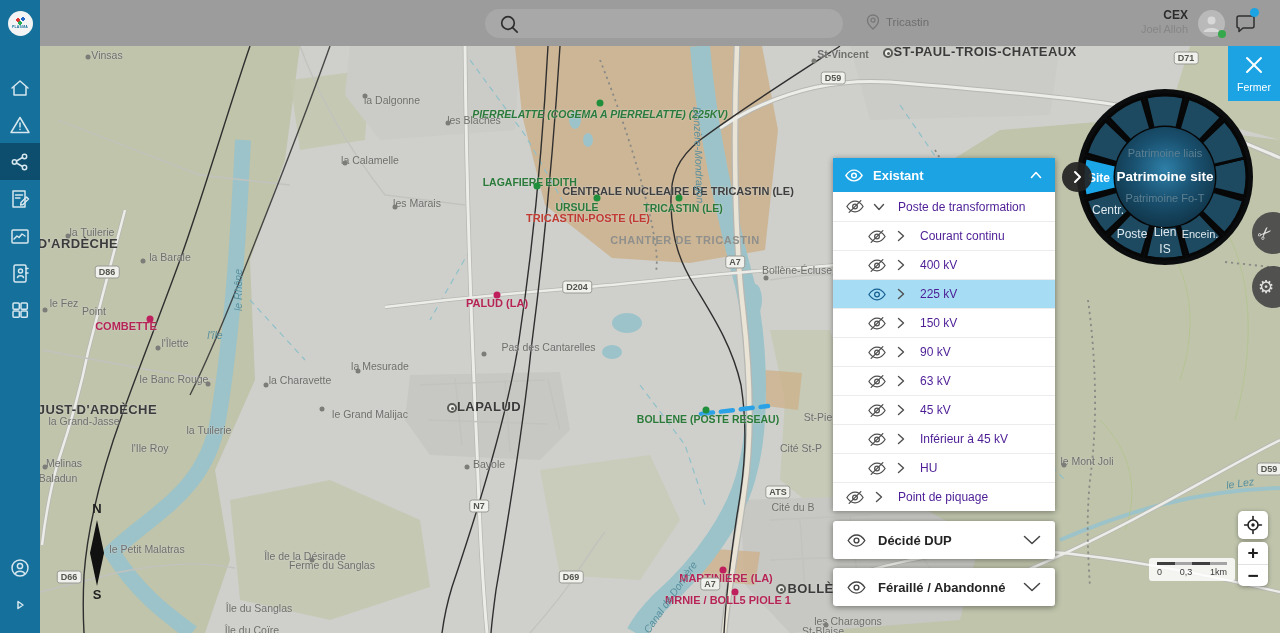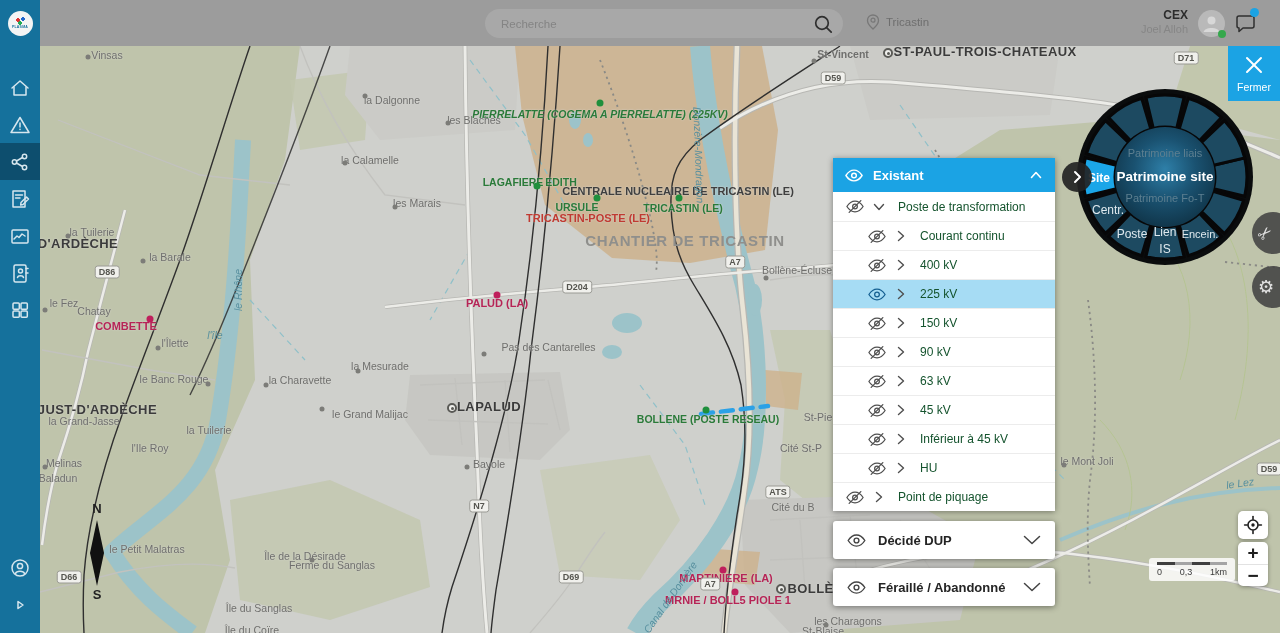--- a/index.html
+++ b/index.html
@@ -8,21 +8,21 @@
 
   
   #map-svg{position:absolute;left:0;top:0;z-index:1;}
   #map-anno{position:absolute;left:0;top:0;width:1280px;height:633px;z-index:2;pointer-events:none;}
   .ml{position:absolute;transform:translate(-50%,-50%);white-space:nowrap;}
   .town{font-size:13px;font-weight:bold;color:#3b3b3b;letter-spacing:.4px;text-shadow:0 0 2px #d8d8d4;}
   .sub{font-size:10.5px;font-weight:bold;color:#2a7a39;text-shadow:0 0 2px #d8d8d4;}
   .subdark{font-size:11px;font-weight:bold;color:#3f3f3f;text-shadow:0 0 2px #d8d8d4;}
   .subred{font-size:11px;font-weight:bold;color:#c03a31;text-shadow:0 0 2px #d8d8d4;}
   .asset{font-size:11px;font-weight:bold;color:#b62456;text-shadow:0 0 2px #d8d8d4;}
-  .area{font-size:15px;font-weight:bold;color:#8f8f8c;letter-spacing:.6px;}
+  .area{font-size:11px;font-weight:bold;color:#8f8f8c;letter-spacing:.6px;}
   .place{font-size:10.5px;color:#6f6f6d;text-shadow:0 0 2px #d8d8d4;}
   .water{font-size:10.5px;font-style:italic;color:#58909f;}
   .badge{font-size:9px;font-weight:bold;color:#55554f;background:#f0f0ec;border:1px solid #9a9a94;border-radius:3px;padding:0 3px;line-height:11px;}
   .dot{position:absolute;border-radius:50%;transform:translate(-50%,-50%);}
   .dot.g{width:7px;height:7px;background:#1f8f3c;}
   .dot.a{width:7px;height:7px;background:#bf1f5c;}
   .dot.p{width:5px;height:5px;background:#7c7c78;}
   .dot.t{width:10px;height:10px;background:#efefec;border:2px solid #5a5a56;}
   .dot.t::after{content:"";position:absolute;inset:1.5px;border-radius:50%;background:#5a5a56;}
   #compass{position:absolute;left:80px;top:498px;z-index:2;}
@@ -54,21 +54,21 @@
   .sb-item{width:40px;height:37px;display:flex;align-items:center;justify-content:center;}
   .sb-item.active{background:#0d4e6e;}
   .sb-item svg{stroke:#d6e6ee;fill:none;stroke-width:1.5;stroke-linecap:round;stroke-linejoin:round;}
   #sb-top{margin-top:23px;}
   #sb-bottom{margin-top:auto;margin-bottom:10px;}
 
   
   #layers{position:absolute;left:833px;top:158px;width:222px;z-index:5;box-shadow:0 1px 6px rgba(0,0,0,.4);}
   #layers-header{height:34px;background:#1ba3e4;display:flex;align-items:center;padding:0 12px;color:#fff;}
   #layers-header .hdr-label{font-size:13px;font-weight:bold;margin-left:10px;flex:1;}
-  .lrow{height:29px;background:#fff;display:flex;align-items:center;border-top:1px solid #ececec;font-size:12px;color:#14532d;}
+  .lrow{height:29px;background:#fff;display:flex;align-items:center;border-top:1px solid #ececec;font-size:12px;color:#4c1d95;}
   .lrow.lvl0{padding-left:12px;}
   .lrow.lvl1{padding-left:34px;}
   .lrow.selected{background:#a6dcf4;}
   .lrow .lbl{margin-left:12px;}
   .icon-eye{width:20px;display:flex;justify-content:center;}
   .icon-chev{width:14px;display:flex;justify-content:center;margin-left:7px;}
   .chev-down svg{transform:rotate(90deg);}
   .chev-up svg{transform:rotate(-90deg);}
   .lrow svg{stroke:#4f4f4f;fill:none;stroke-width:1.4;stroke-linecap:round;stroke-linejoin:round;}
   .lrow.selected .icon-eye svg{stroke:#155f91;}
@@ -236,21 +236,21 @@
       <span class="ml asset" style="left: 497px; top: 303px;">PALUD (LA)</span>
       <span class="ml asset" style="left: 726px; top: 578px;">MARTINIERE (LA)</span>
       <span class="ml asset" style="left: 728px; top: 600px;">MRNIE / BOLL5 PIOLE 1</span>
       <span class="ml place" style="left: 107px; top: 55px;">Vinsas</span>
       <span class="ml place" style="left: 392px; top: 100px;">la Dalgonne</span>
       <span class="ml place" style="left: 474px; top: 120px;">les Blaches</span>
       <span class="ml place" style="left: 370px; top: 160px;">la Calamelle</span>
       <span class="ml place" style="left: 92px; top: 232px;">la Tuilerie</span>
       <span class="ml place" style="left: 170px; top: 257px;">la Barale</span>
       <span class="ml place" style="left: 64px; top: 303px;">le Fez</span>
-      <span class="ml place" style="left: 94px; top: 311px;">Chatay</span>
+      <span class="ml place" style="left: 94px; top: 311px;">Point</span>
       <span class="ml place" style="left: 175px; top: 343px;">l'Îlette</span>
       <span class="ml place" style="left: 174px; top: 379px;">le Banc Rouge</span>
       <span class="ml place" style="left: 300px; top: 380px;">la Charavette</span>
       <span class="ml place" style="left: 84px; top: 421px;">la Grand-Jasse</span>
       <span class="ml place" style="left: 366px; top: 414px; padding-left: 8px;">le Grand Malijac</span>
       <span class="ml place" style="left: 380px; top: 366px;">la Mesurade</span>
       <span class="ml place" style="left: 417px; top: 203px;">les Marais</span>
       <span class="ml place" style="left: 534px; top: 347px; padding-left: 29px;">Pas des Cantarelles</span>
       <span class="ml place" style="left: 209px; top: 430px;">la Tuilerie</span>
       <span class="ml place" style="left: 150px; top: 448px;">l'Ile Roy</span>
@@ -329,21 +329,20 @@
   </svg>
 
   <div id="topbar">
     <div id="logo-box">
       <div id="logo-circle">
         <div id="logo-dots"></div>
         <div id="logo-text">PLASMA</div>
       </div>
     </div>
     <div id="search-pill">
-      <input id="search-input" type="text" placeholder="Recherche" style="">
       <svg width="20" height="20" viewBox="0 0 20 20">
         <circle cx="9" cy="9" r="6.3" stroke="#2f2f2f" stroke-width="1.7" fill="none"></circle>
         <line x1="13.6" y1="13.6" x2="18.2" y2="18.2" stroke="#2f2f2f" stroke-width="1.7" stroke-linecap="round"></line>
       </svg>
     </div>
     <div id="loc-chip">
       <svg width="14" height="16" viewBox="0 0 14 16">
         <path d="M7,1 C3.8,1 1.5,3.4 1.5,6.4 C1.5,10 7,15 7,15 C7,15 12.5,10 12.5,6.4 C12.5,3.4 10.2,1 7,1 Z" stroke="#787878" stroke-width="1.3" fill="none"></path>
         <circle cx="7" cy="6.2" r="2" stroke="#787878" stroke-width="1.2" fill="none"></circle>
       </svg>

